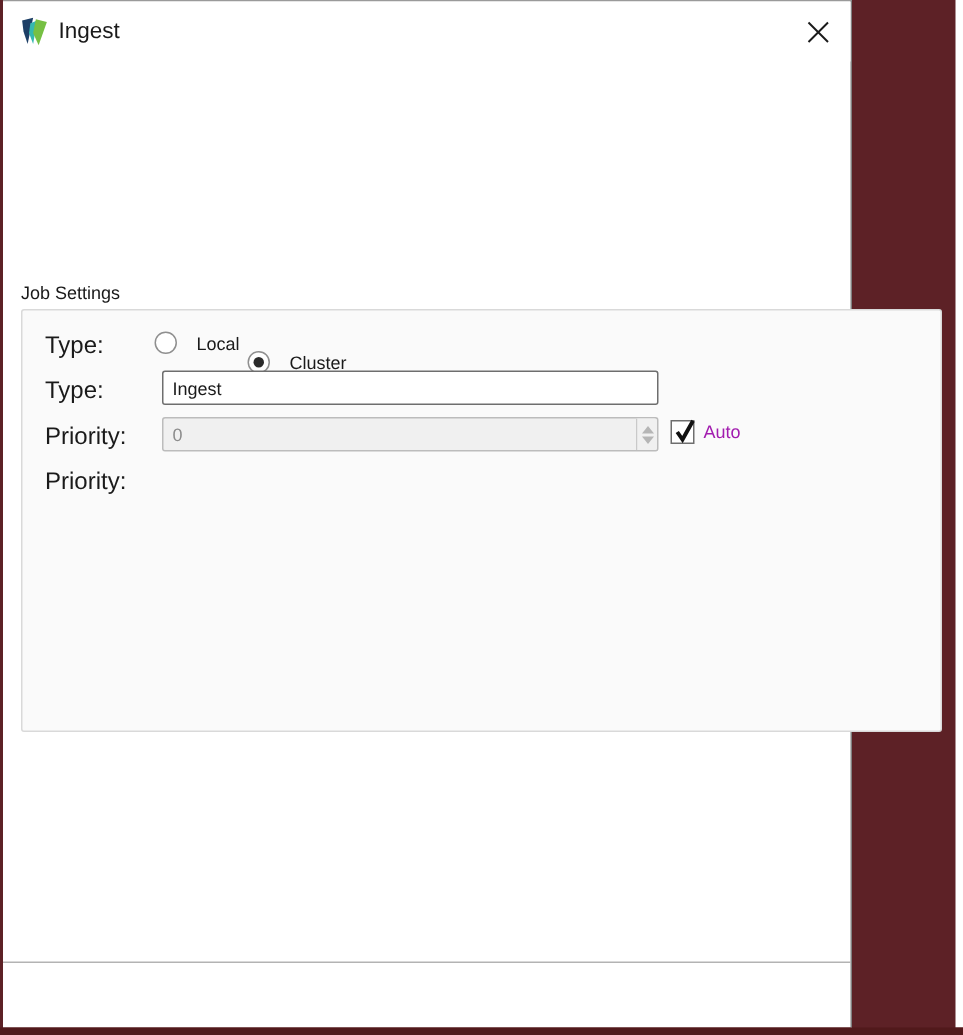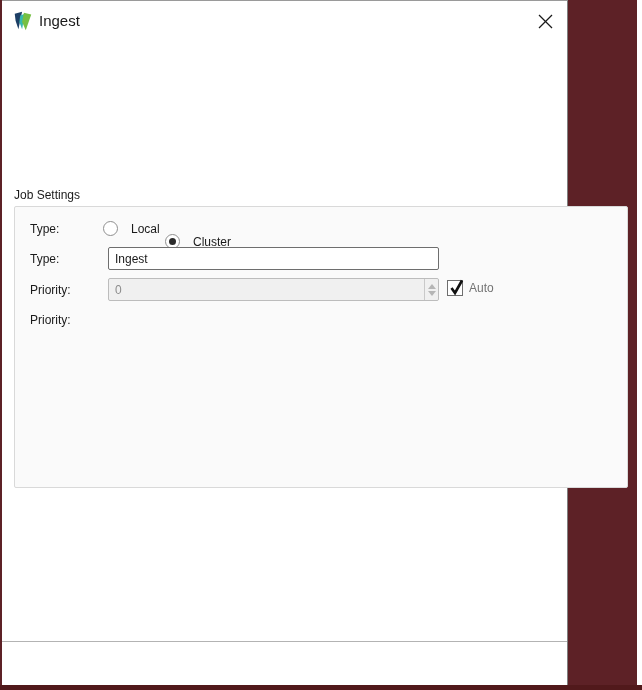--- a/index.html
+++ b/index.html
@@ -21,21 +21,21 @@
   .win-title { position:absolute; left:37px; top:11px; font-size:15px; color:#1a1a1a; }
   .close-btn { position:absolute; right:12px; top:10px; width:20px; height:20px; cursor:pointer; display:flex; align-items:center; justify-content:center; }
 
   
   .group-title { position:absolute; left:12px; top:187px; font-size:12px; color:#1a1a1a; }
   .groupbox {
     position:absolute; left:12px; top:205px; width:614px; height:282px;
     background:#fafafa; border:1px solid #d9d9d9; border-radius:2px;
   }
 
-  .form-label { position:absolute; font-size:12px; color:#1a1a1a; }
+  .form-label { position:absolute; font-size:16px; color:#1a1a1a; }
 
   
   .radio-row-item { position:absolute; display:flex; align-items:center; gap:13px; cursor:default; }
   .radio { width:15px; height:15px; border:1px solid #8f8f8f; border-radius:50%; background:#ffffff; position:relative; }
   .radio.selected::after {
     content:""; position:absolute; left:3px; top:3px; width:7px; height:7px;
     border-radius:50%; background:#2b2b2b;
   }
   .radio-label { font-size:12px; color:#1a1a1a; }
 
@@ -61,21 +61,21 @@
   }
   .spin-arrow { width:0; height:0; border-left:4px solid transparent; border-right:4px solid transparent; }
   .spin-up { border-bottom:5px solid #b5b5b5; }
   .spin-down { border-top:5px solid #b5b5b5; }
 
   
   .checkbox-item { position:absolute; left:445px; top:279px; display:flex; align-items:center; gap:6px; }
   .checkbox { width:16px; height:16px; border:1px solid #6e6e6e; background:#ffffff; position:relative; }
   .checkbox svg { display:none; position:absolute; left:1px; top:-3px; overflow:visible; }
   .checkbox.checked svg { display:block; }
-  .checkbox-label { font-size:12px; color:#737373; }
+  .checkbox-label { font-size:12px; color:#a21caf; }
 
   
   .footer-sep { position:absolute; left:0; top:640px; width:100%; height:1px; background:#b3b3b3; }
   .footer { position:absolute; left:0; top:641px; width:100%; height:44px; background:#efefef; }
   .btn {
     position:absolute; top:13px; height:24px; width:80px;
     background:linear-gradient(#fdfdfd,#f0f0f0);
     border:1px solid #878787; border-radius:3px;
     font-family:"Liberation Sans", sans-serif; font-size:12px; color:#1a1a1a;
     display:flex; align-items:center; justify-content:center; cursor:pointer;

